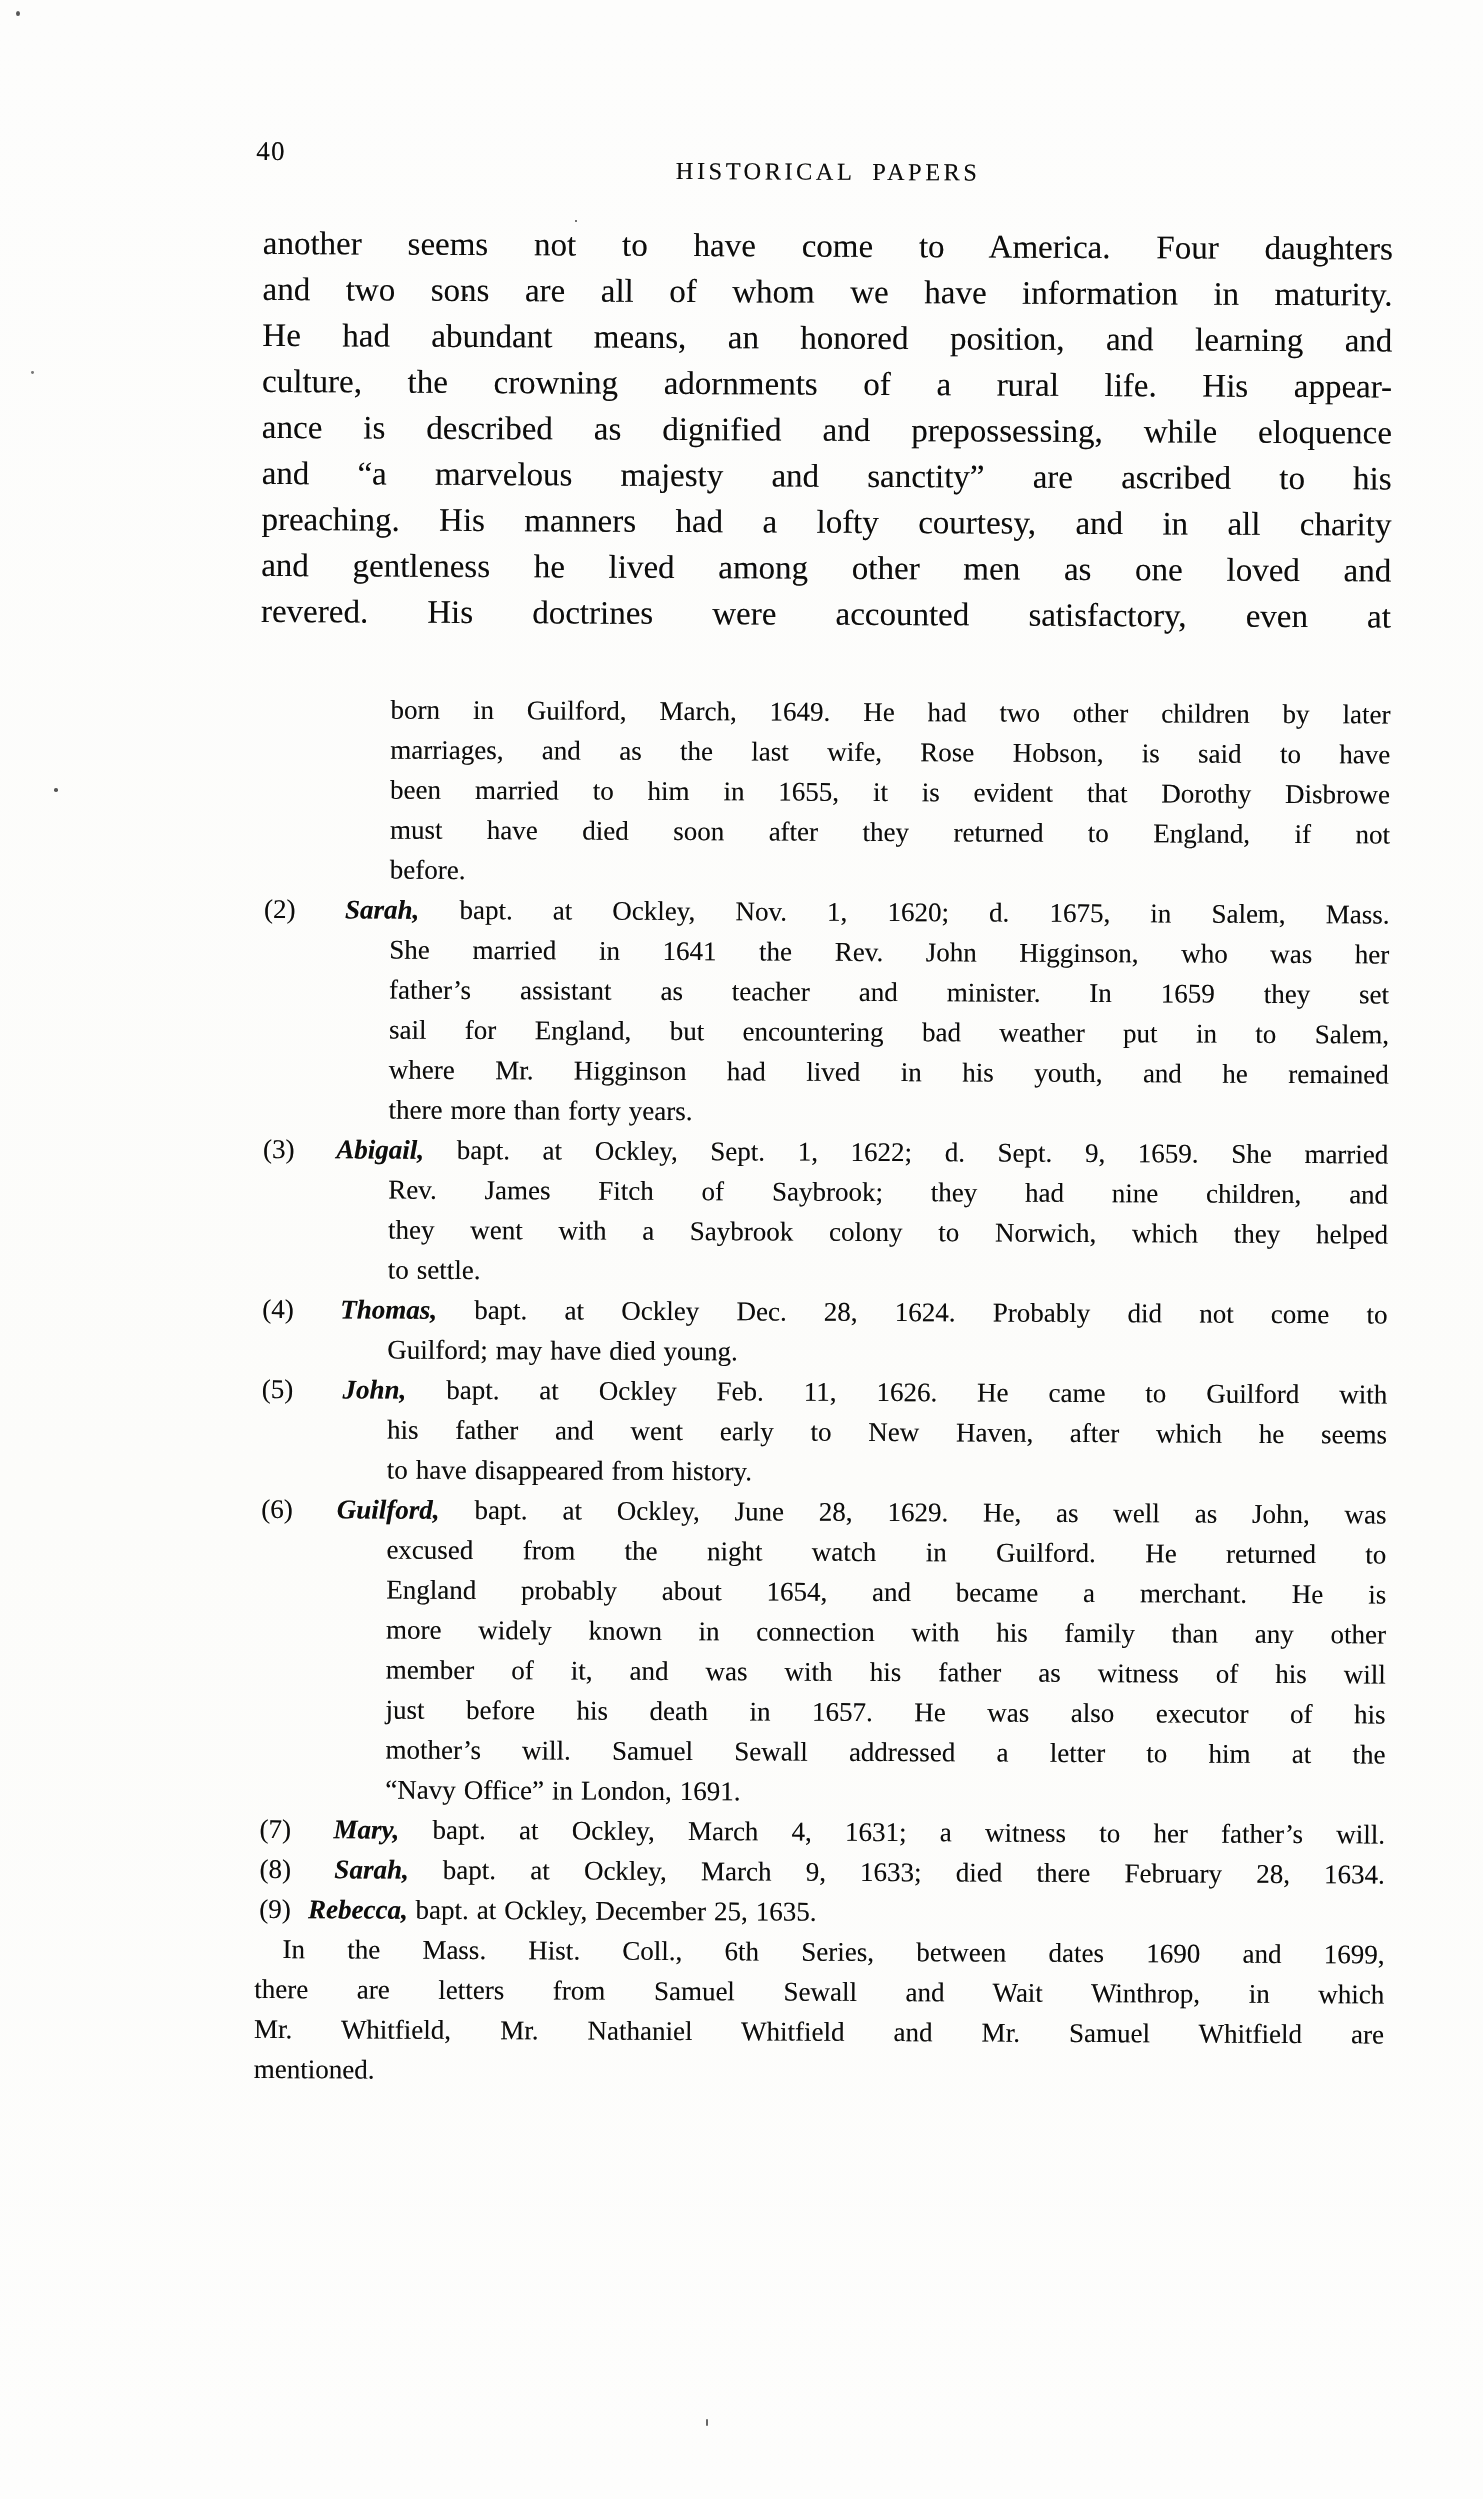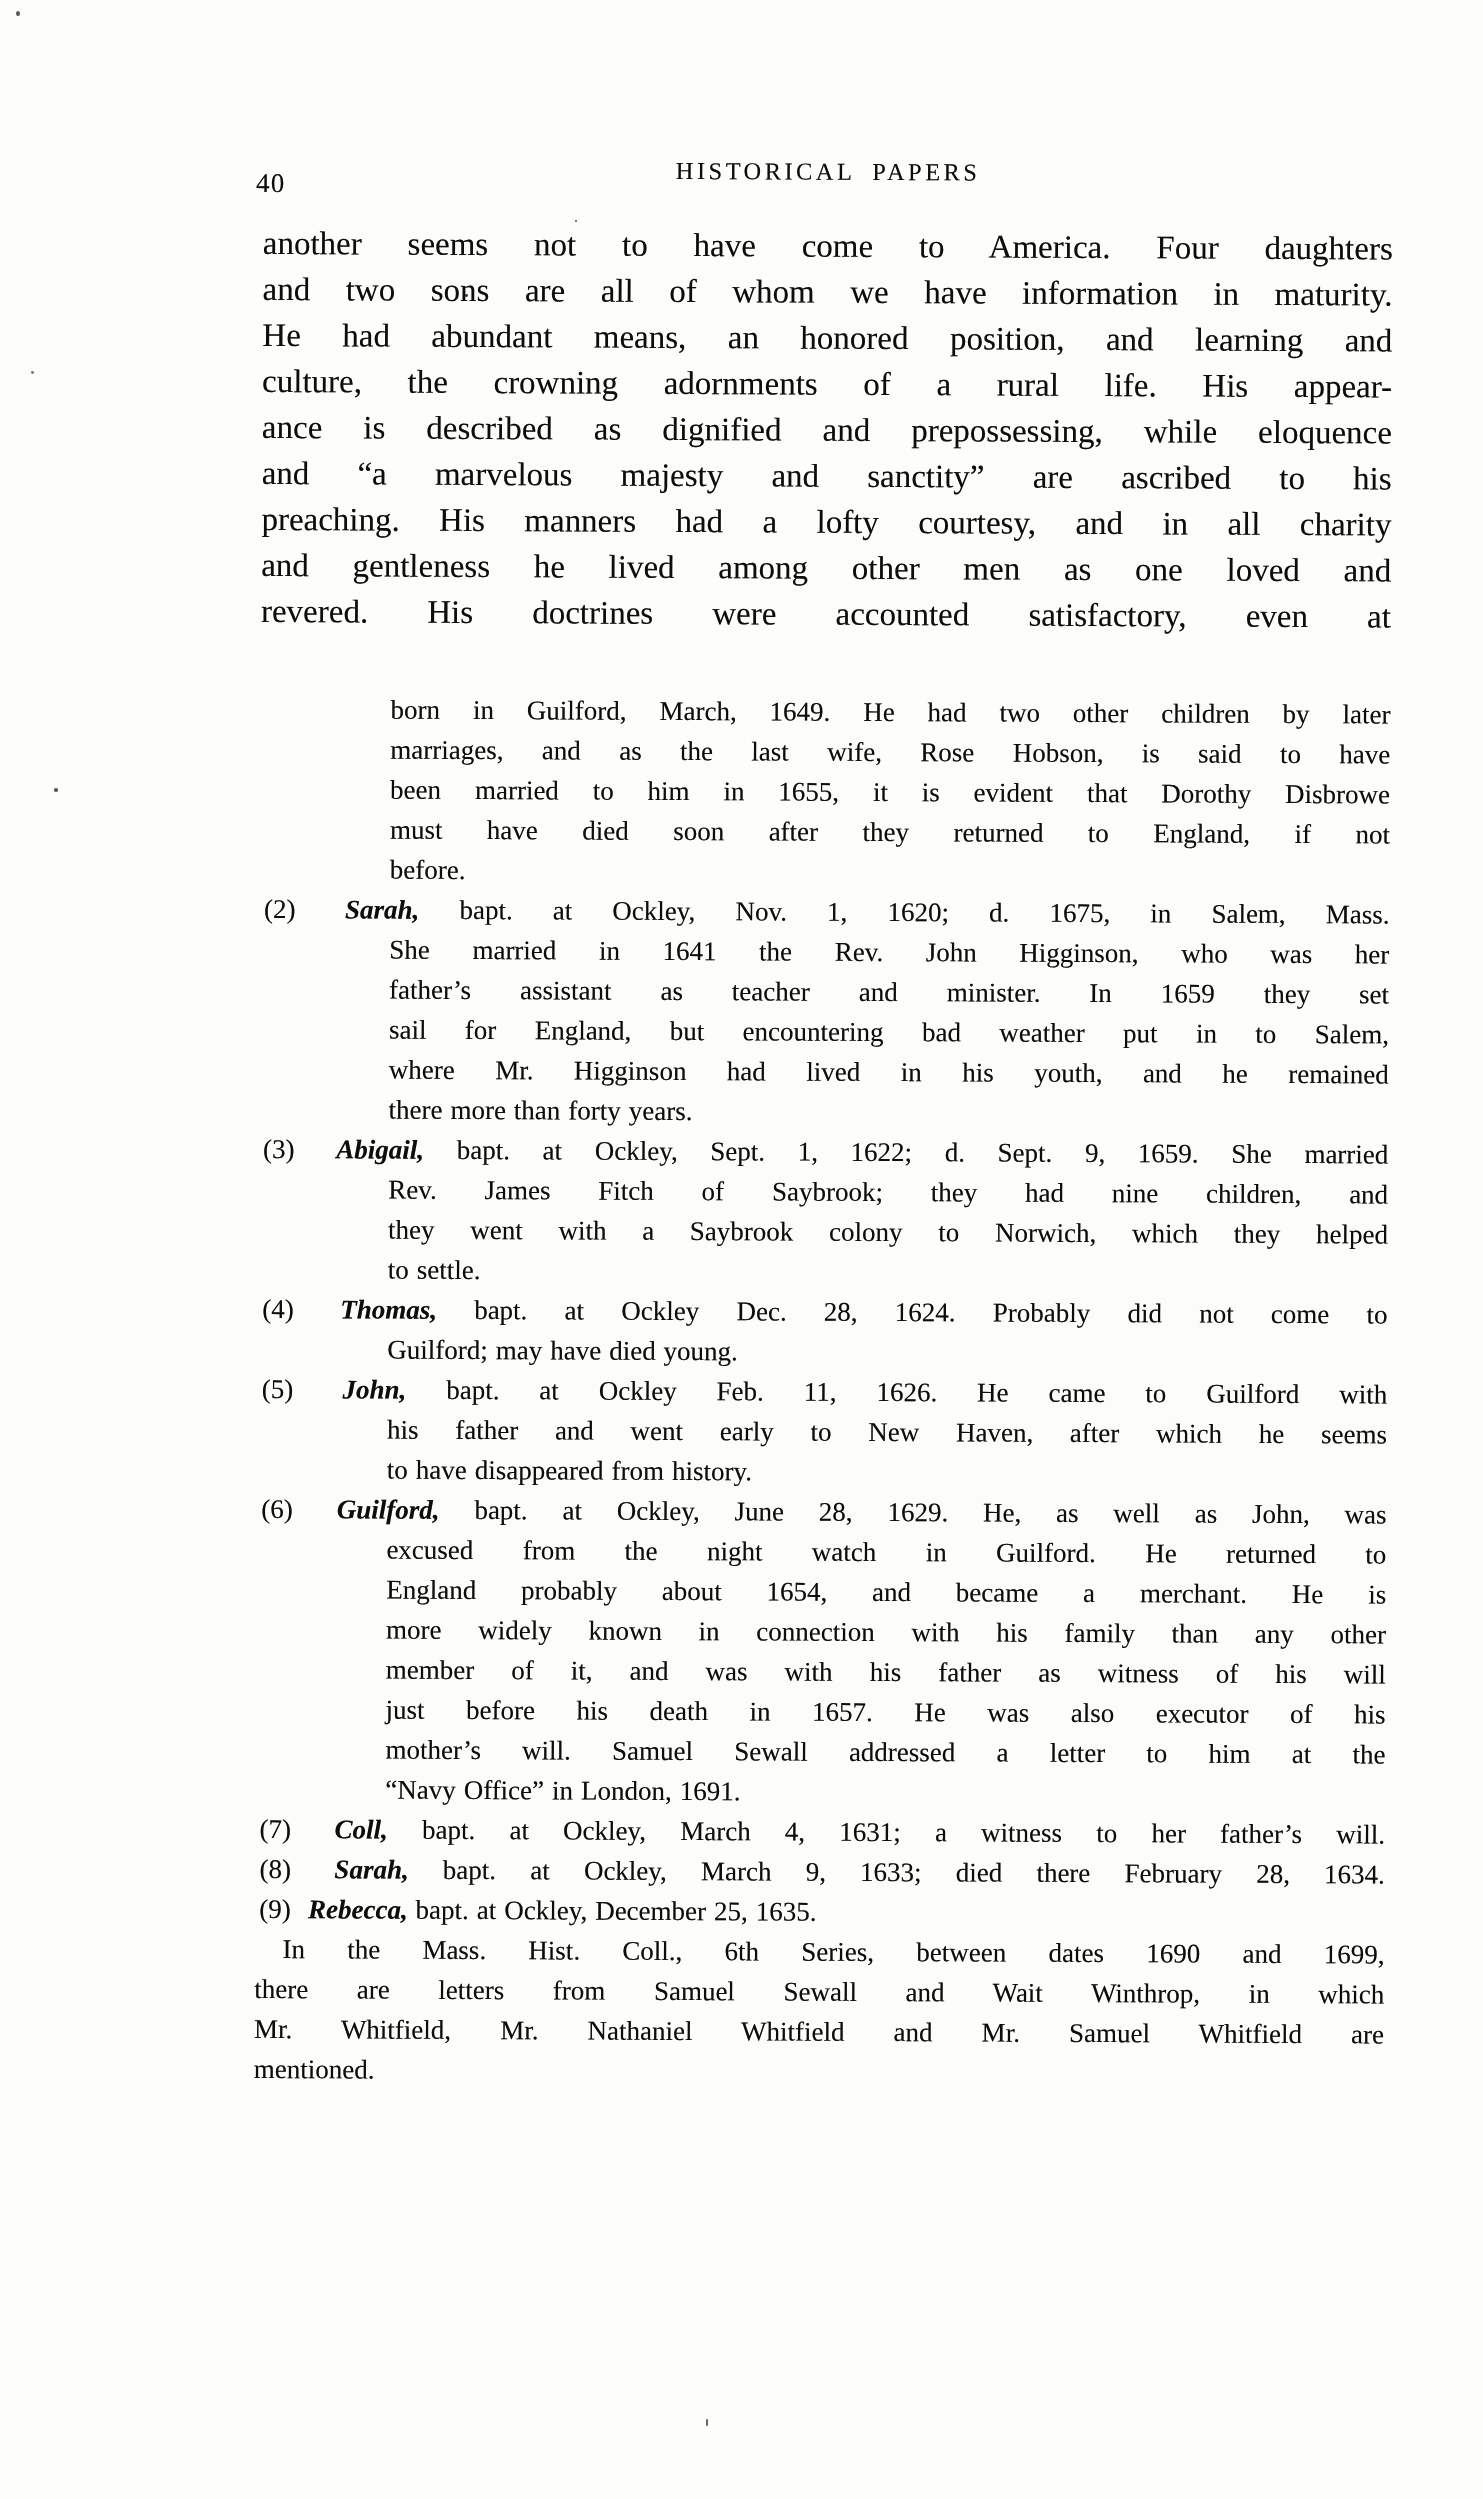--- a/index.html
+++ b/index.html
@@ -11,21 +11,21 @@
     font-family:"Liberation Serif","DejaVu Serif",serif;
     color:#0d0d0c;
   }
   .sheet{
     position:absolute;left:264px;top:0;width:1130px;height:2500px;
     transform:rotate(0.28deg);
     transform-origin:0 0;
     text-shadow:0 0 0.3px rgba(15,15,15,0.45);
   }
   .pageno{
-    position:absolute;left:-7px;top:168px;
+    position:absolute;left:-7px;top:136px;
     font-size:27px;letter-spacing:1.2px;
   }
   .runhead{
     position:absolute;left:0;top:155px;width:100%;
     text-align:center;font-size:24.4px;
     letter-spacing:3.5px;word-spacing:8.1px;
   }
   .mainpara{position:absolute;left:0;top:220px;width:1130px;}
   .mainpara .ln{font-size:33px;line-height:46px;word-spacing:1.7px;}
   .lower{position:absolute;left:0;top:689px;width:1130px;}
@@ -96,21 +96,21 @@
             <div class="ln first j"><span class="num">(6)</span> <span class="name">Guilford,</span> bapt. at Ockley, June 28, 1629. He, as well as John, was</div>
             <div class="ln hang j">excused from the night watch in Guilford. He returned to</div>
             <div class="ln hang j">England probably about 1654, and became a merchant. He is</div>
             <div class="ln hang j">more widely known in connection with his family than any other</div>
             <div class="ln hang j">member of it, and was with his father as witness of his will</div>
             <div class="ln hang j">just before his death in 1657. He was also executor of his</div>
             <div class="ln hang j">mother’s will. Samuel Sewall addressed a letter to him at the</div>
             <div class="ln hang">“Navy Office” in London, 1691.</div>
           </div>
           <div>
-            <div class="ln first j"><span class="num">(7)</span> <span class="name">Coll,</span> bapt. at Ockley, March 4, 1631; a witness to her father’s will.</div>
+            <div class="ln first j"><span class="num">(7)</span> <span class="name">Mary,</span> bapt. at Ockley, March 4, 1631; a witness to her father’s will.</div>
           </div>
           <div>
             <div class="ln first j"><span class="num">(8)</span> <span class="name">Sarah,</span> bapt. at Ockley, March 9, 1633; died there February 28, 1634.</div>
           </div>
           <div>
             <div class="ln first"><span class="num">(9)</span> <span class="name">Rebecca,</span> bapt. at Ockley, December 25, 1635.</div>
           </div>
         </div>
       <div id="closing">
           <div class="ln indent j">In the Mass. Hist. Coll., 6th Series, between dates 1690 and 1699,</div>

